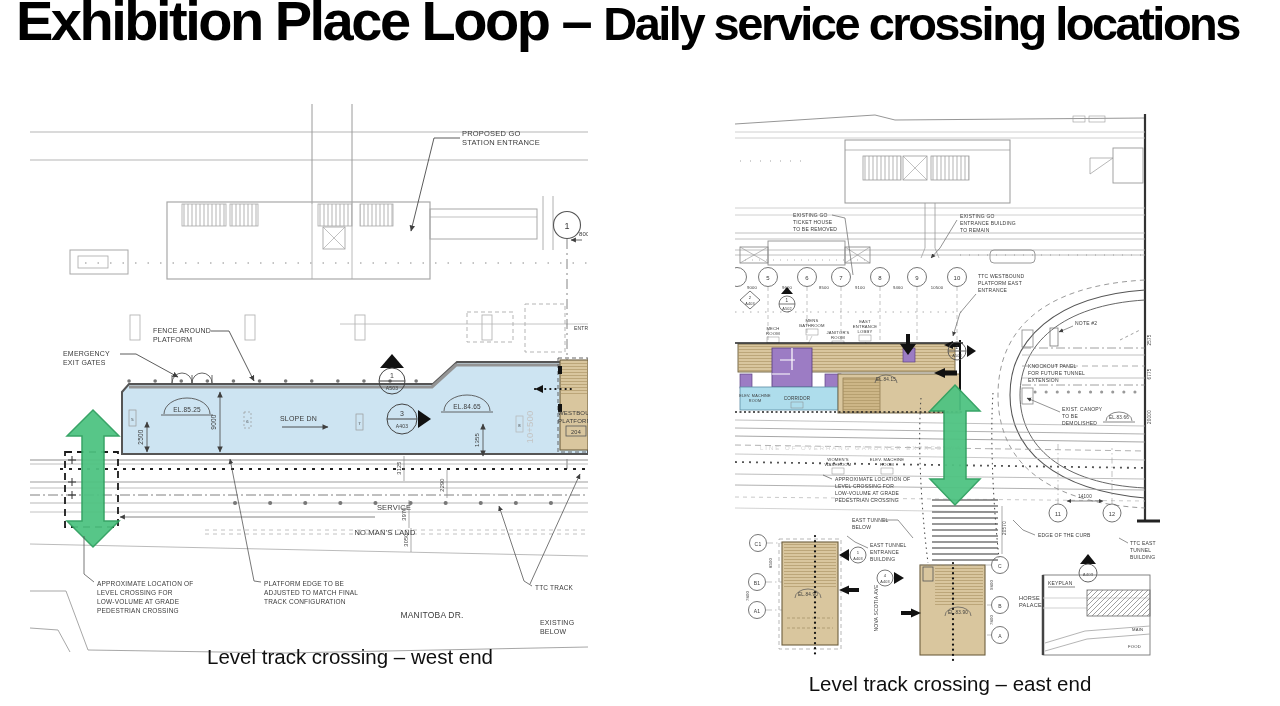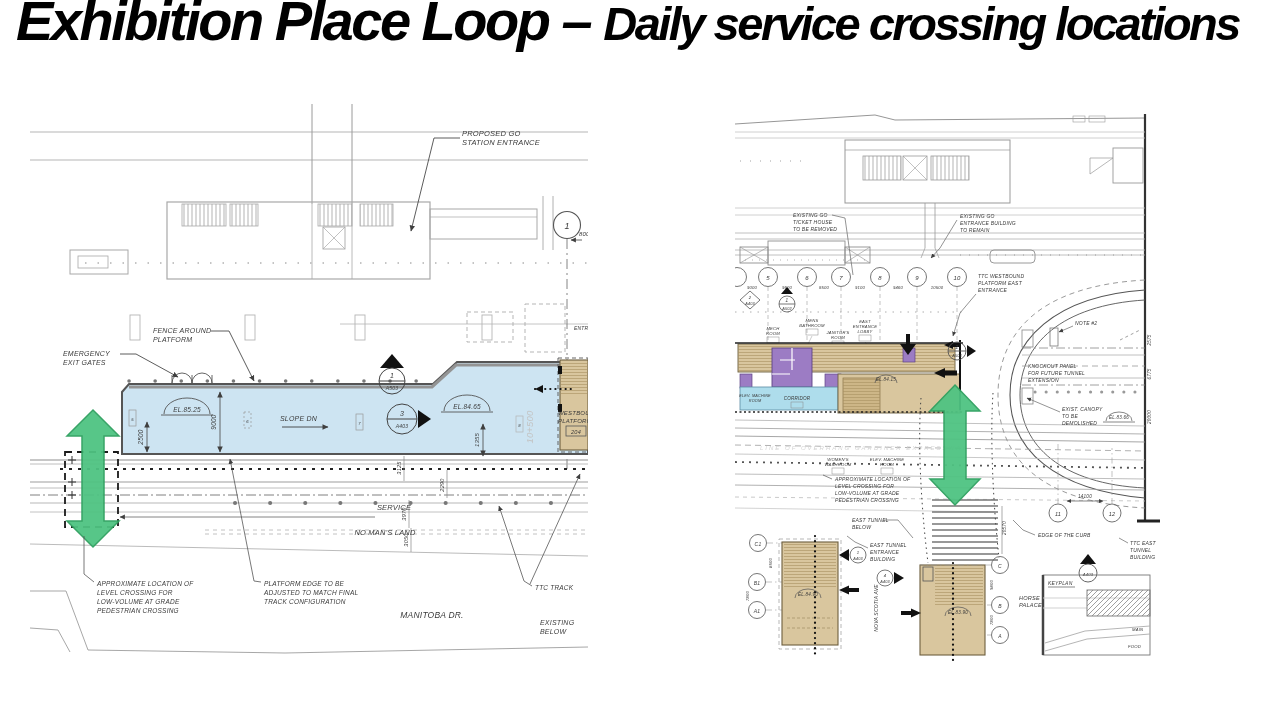--- a/index.html
+++ b/index.html
@@ -1,17 +1,17 @@
 <!DOCTYPE html>
 <html><head>
 <meta charset="utf-8">
 <style>
   html,body{margin:0;padding:0;background:#fff;}
   .stage{position:relative;width:1244px;height:706px;background:#fff;overflow:hidden;
-         font-family:"Liberation Sans","DejaVu Sans",sans-serif;font-style:italic;}
+         font-family:"Liberation Sans","DejaVu Sans",sans-serif;}
   .title{position:absolute;left:16px;top:-6px;width:1266px;margin:0;color:#000;
          font-weight:700;letter-spacing:-2.5px;line-height:.95;}
   .t-main{font-size:56px;}
   .t-sub{font-size:47px;}
   .fig{position:absolute;}
   .caption{position:absolute;color:#0f0f0f;font-size:20.5px;text-align:center;letter-spacing:0;}
   svg text{fill:#3a3a3a;letter-spacing:.2px;font-family:"Liberation Sans","DejaVu Sans",sans-serif;}
   .s38{font-size:3.8px}.s4{font-size:4.2px}.s45{font-size:4.6px}.s5{font-size:5px}
   .s55{font-size:5.6px}.s6{font-size:6px}.s65{font-size:6.5px}.s7{font-size:7px}
   .s75{font-size:7.5px}.s85{font-size:8.5px}.s9{font-size:9px}
@@ -242,20 +242,21 @@
     </g>
 
     <g fill="none" stroke="#9d9d9d" stroke-width="0.9">
       <polyline points="0,487 36,487 58,546"></polyline>
       <polyline points="58,546 255,549 558,543"></polyline>
       <polyline points="0,524 28,526 40,548"></polyline>
     </g>
   </svg>
   </div>
 
+  <div class="caption" style="left:170px;top:645px;width:360px">Level track crossing – west end</div>
 
   <div class="fig" style="left:735px;top:108px;width:425px;height:555px">
   <svg width="425" height="555" viewBox="0 0 425 555">
 
     <g fill="none">
       <polyline points="0,16 140,7 160,12 410,10" stroke="#8a8a8a" stroke-width="0.9"></polyline>
       <line x1="410" y1="6" x2="410" y2="414" stroke="#333" stroke-width="2.2"></line>
       <line x1="402" y1="413" x2="425" y2="413" stroke="#222" stroke-width="3"></line>
     </g>
     <g stroke="#c4c4c4" stroke-width="0.8" fill="none">
@@ -613,14 +614,15 @@
       <line x1="308" y1="500" x2="352" y2="500" stroke="#ccc"></line>
       <rect x="352" y="482" width="63" height="26" fill="url(#pdg)" stroke="#777"></rect>
       <polyline points="310,535 350,523 415,518" stroke="#adadad"></polyline>
       <polyline points="310,543 352,531 415,526" stroke="#adadad"></polyline>
       <text x="397" y="523" class="s4" stroke="none">MAIN</text>
       <text x="393" y="540" class="s4" stroke="none">FOOD</text>
     </g>
   </svg>
   </div>
 
+  <div class="caption" style="left:765px;top:672px;width:370px">Level track crossing – east end</div>
 
 </div>
 
 </body></html>

